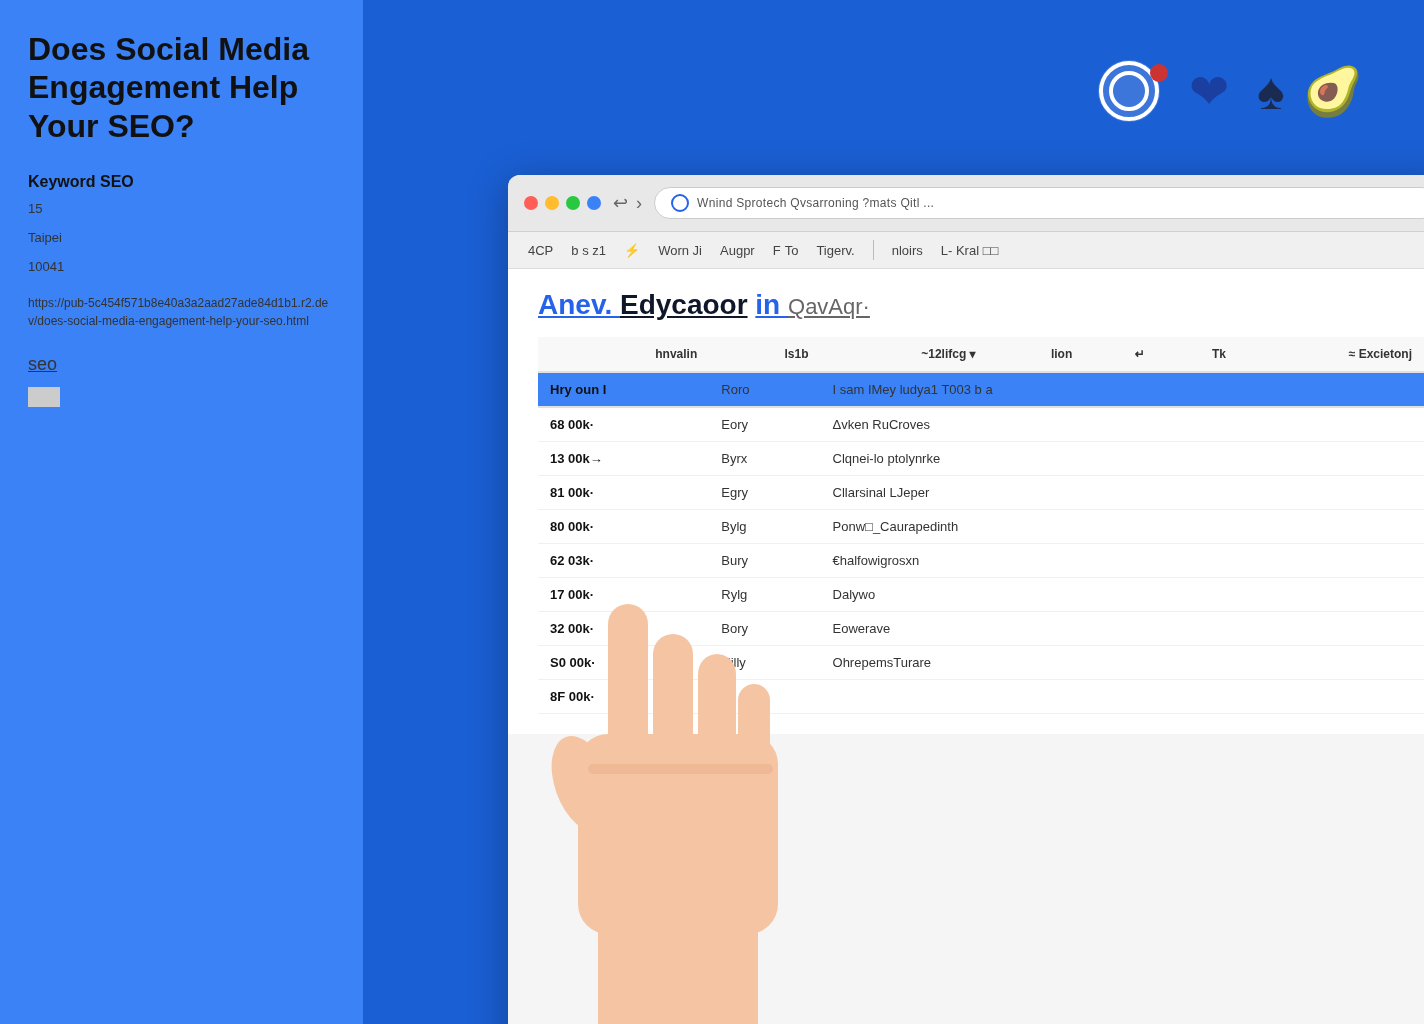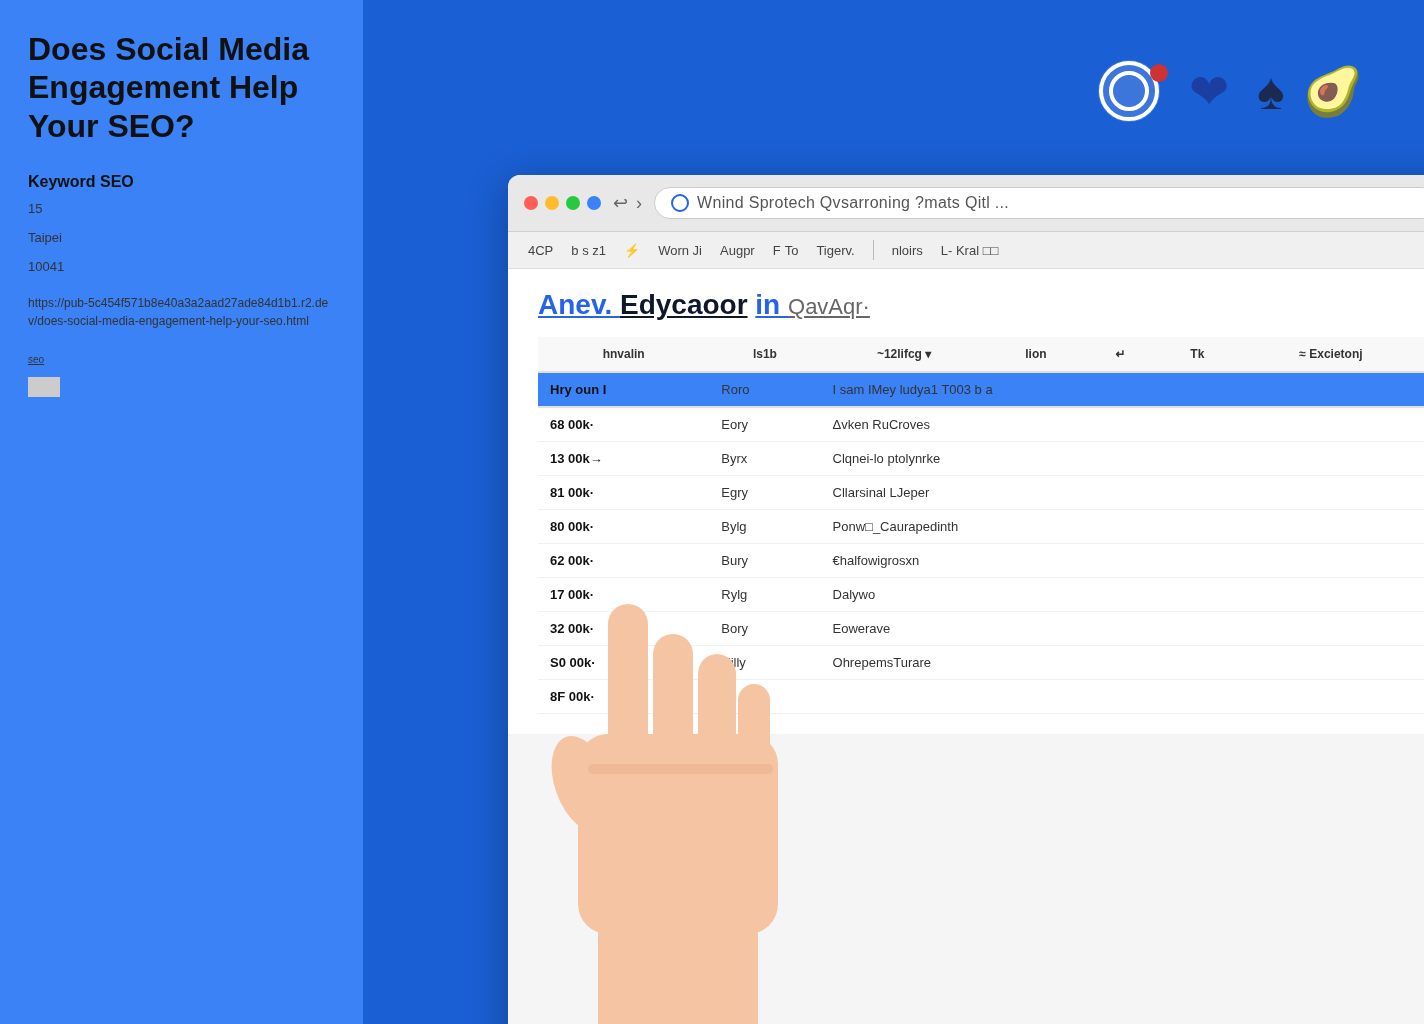--- a/index.html
+++ b/index.html
@@ -46,21 +46,21 @@
 
     .sidebar-url {
       font-size: 12px;
       color: #333;
       word-break: break-all;
       line-height: 1.5;
       margin-top: 8px;
     }
 
     .sidebar-tag {
-      font-size: 10px;
+      font-size: 18px;
       color: #333;
       margin-top: 16px;
       text-decoration: underline;
     }
 
     .sidebar-tag-box {
       width: 32px;
       height: 20px;
       background: #ccc;
       margin-top: 4px;
@@ -135,21 +135,21 @@
     }
 
     .address-icon {
       width: 18px;
       height: 18px;
       border: 2.5px solid #2563eb;
       border-radius: 50%;
     }
 
     .address-text {
-      font-size: 16px;
+      font-size: 12px;
       color: #555;
       letter-spacing: 0.3px;
       text-align: right;
     }
 
     
     .browser-toolbar {
       background: #f0f0f0;
       padding: 8px 20px;
       display: flex;
@@ -199,21 +199,21 @@
       font-size: 13px;
     }
 
     .data-table thead tr {
       background: #f8f8f8;
       border-bottom: 2px solid #e0e0e0;
     }
 
     .data-table th {
       padding: 10px 12px;
-      text-align: center;
+      text-align: right;
       font-weight: 600;
       color: #333;
       font-size: 12px;
     }
 
     .data-table td {
       padding: 9px 12px;
       color: #333;
       border-bottom: 1px solid #f0f0f0;
       font-size: 13px;
@@ -381,21 +381,21 @@
             <td><strong>81 00k·</strong></td>
             <td>Egry</td>
             <td colspan="5">Cllarsinal LJeper</td>
           </tr>
           <tr>
             <td><strong>80 00k·</strong></td>
             <td>Bylg</td>
             <td colspan="5">Ponw□_Caurapedinth</td>
           </tr>
           <tr>
-            <td><strong>62 00k·</strong></td>
+            <td><strong>62 03k·</strong></td>
             <td>Bury</td>
             <td colspan="5">€halfowigrosxn</td>
           </tr>
           <tr>
             <td><strong>17 00k·</strong></td>
             <td>Rylg</td>
             <td colspan="5">Dalywo</td>
           </tr>
           <tr>
             <td><strong>32 00k·</strong></td>

